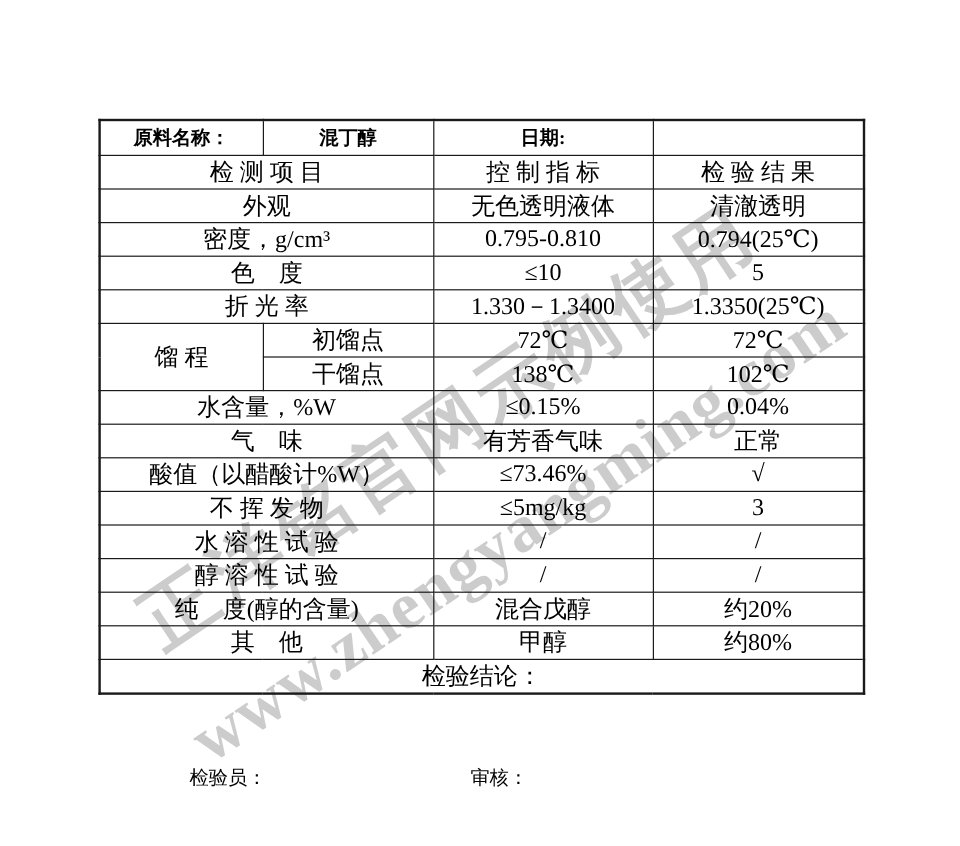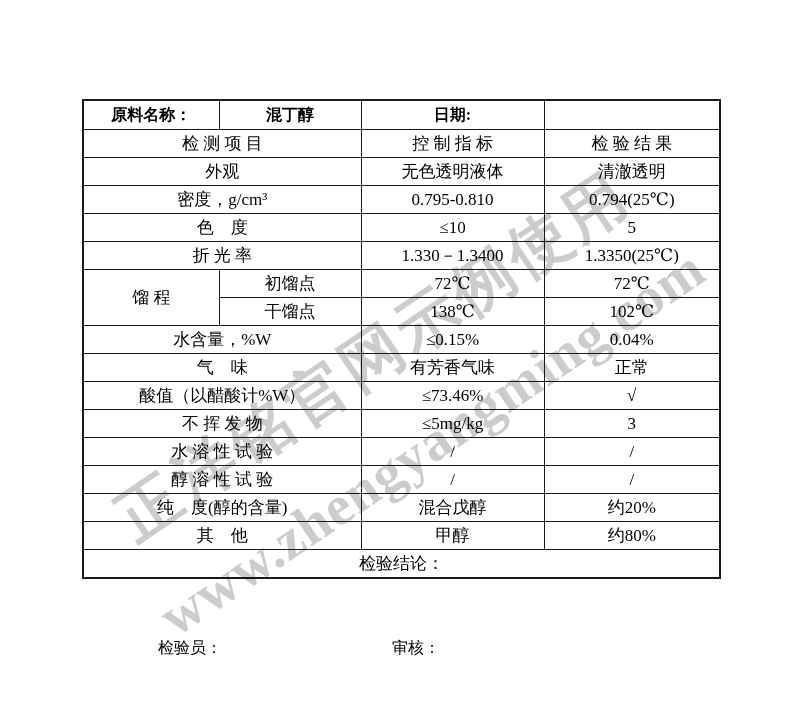--- a/index.html
+++ b/index.html
@@ -29,21 +29,21 @@
     font-size:25px;font-weight:bold;letter-spacing:7px;z-index:2;
   }
   
   table.report{
     position:absolute;left:82px;top:99px;width:637px;z-index:2;
     border-collapse:collapse;table-layout:fixed;
     border:2px solid #1a1a1a;background:transparent;
   }
   table.report td{
     border:1px solid #1a1a1a;text-align:center;vertical-align:middle;
-    font-size:17px;padding:0 2px;height:27px;overflow:hidden;white-space:nowrap;
+    font-size:20px;padding:0 2px;height:27px;overflow:hidden;white-space:nowrap;
   }
   tr.info-row td{height:28px;font-weight:bold;font-size:16px;}
   td.bold-box{border:2px solid #1a1a1a;}
   td.conclusion{
     height:88px;text-align:left;vertical-align:top;
     padding:3px 5px;font-weight:normal;font-size:15px;white-space:normal;margin-top:28px;
   }
   
   .footer{position:absolute;left:0;top:638px;width:656px;height:30px;z-index:2;font-size:16px;}
   .footer .inspector{position:absolute;left:158px;top:0;}

